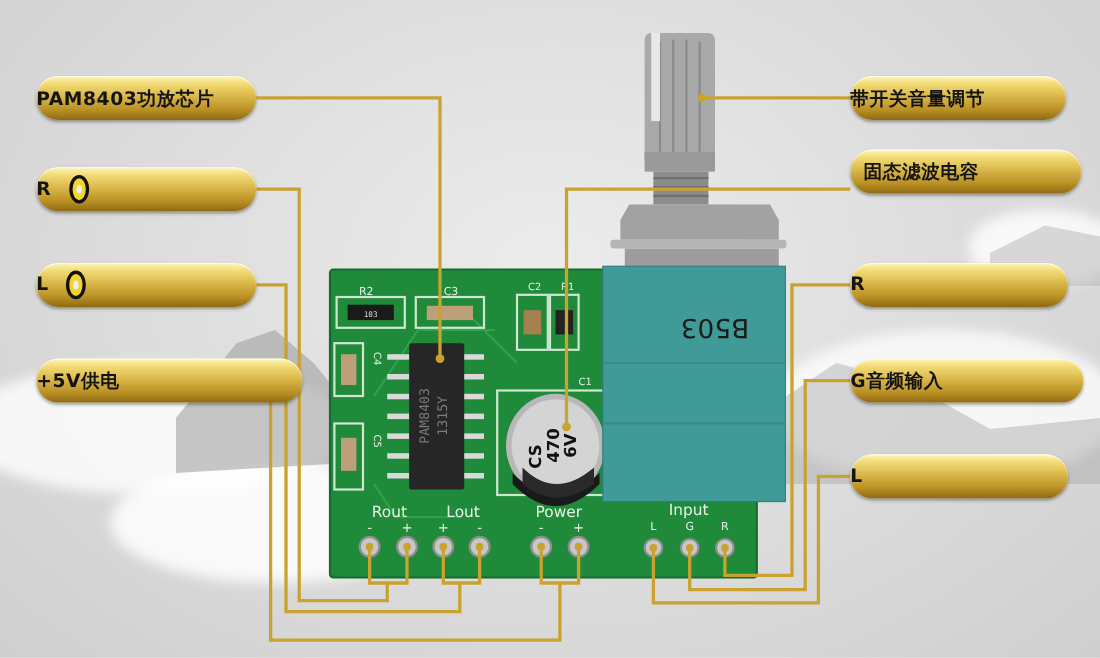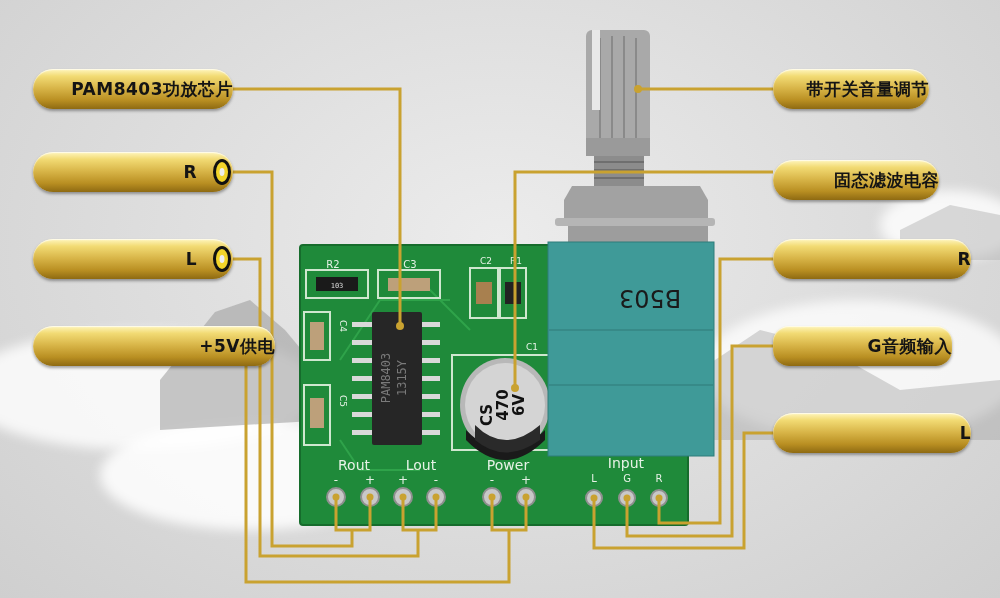--- a/index.html
+++ b/index.html
@@ -8,21 +8,21 @@
     font-family: "DejaVu Sans", "Liberation Sans", sans-serif;
     background: radial-gradient(ellipse at 50% 40%, #ececec 0%, #dcdcdc 55%, #cfcfcf 100%);
   }
   .cloud { position:absolute; border-radius:50%; filter: blur(6px); }
   .mountain { position:absolute; }
   svg.wires { position:absolute; left:0; top:0; }
   .pill {
     position:absolute; height:40px; border-radius:20px;
     background: linear-gradient(180deg, #fff6bf 0%, #f2db74 18%, #d8b548 48%, #b98f22 78%, #8e6a12 100%);
     box-shadow: 0 2px 3px rgba(0,0,0,0.35), inset 0 1px 1px rgba(255,255,255,0.7);
-    display:flex; align-items:center; justify-content:flex-end;
+    display:flex; align-items:center; justify-content:flex-start;
     color:#141414; font-weight:bold; font-size:17px; letter-spacing:0.5px;
   }
   .pill .spk { margin-left:14px; }
   .pill-text { white-space:nowrap; }
 </style>
 </head>
 <body>
 
 <div class="cloud" style="left:-40px;top:330px;width:360px;height:120px;background:rgba(255,255,255,0.8);"></div>
 <div class="cloud" style="left:100px;top:420px;width:300px;height:110px;background:rgba(255,255,255,0.85);"></div>
@@ -201,27 +201,27 @@
   <svg class="spk" width="22" height="30" viewBox="0 0 22 30">
     <ellipse cx="11" cy="15" rx="9" ry="13" fill="#111"></ellipse>
     <ellipse cx="11" cy="15" rx="6" ry="10" fill="#f2d42a"></ellipse>
     <ellipse cx="11" cy="15" rx="2.5" ry="4" fill="#eee"></ellipse>
   </svg>
 </div>
 <div class="pill" style="left:33px;top:326px;width:242px;">
   <span class="pill-text">+5V供电</span>
 </div>
 
-<div class="pill" style="left:773px;top:69px;width:156px;">
+<div class="pill" style="left:773px;top:69px;width:196px;">
   <span class="pill-text">带开关音量调节</span>
 </div>
-<div class="pill" style="left:773px;top:160px;width:166px;">
+<div class="pill" style="left:773px;top:136px;width:198px;padding-left:12px;">
   <span class="pill-text">固态滤波电容</span>
 </div>
 <div class="pill" style="left:773px;top:239px;width:198px;">
   <span class="pill-text">R</span>
 </div>
-<div class="pill" style="left:773px;top:326px;width:179px;border-radius:16px;">
+<div class="pill" style="left:773px;top:326px;width:212px;">
   <span class="pill-text">G音频输入</span>
 </div>
 <div class="pill" style="left:773px;top:413px;width:198px;">
   <span class="pill-text">L</span>
 </div>
 
 </body></html>

